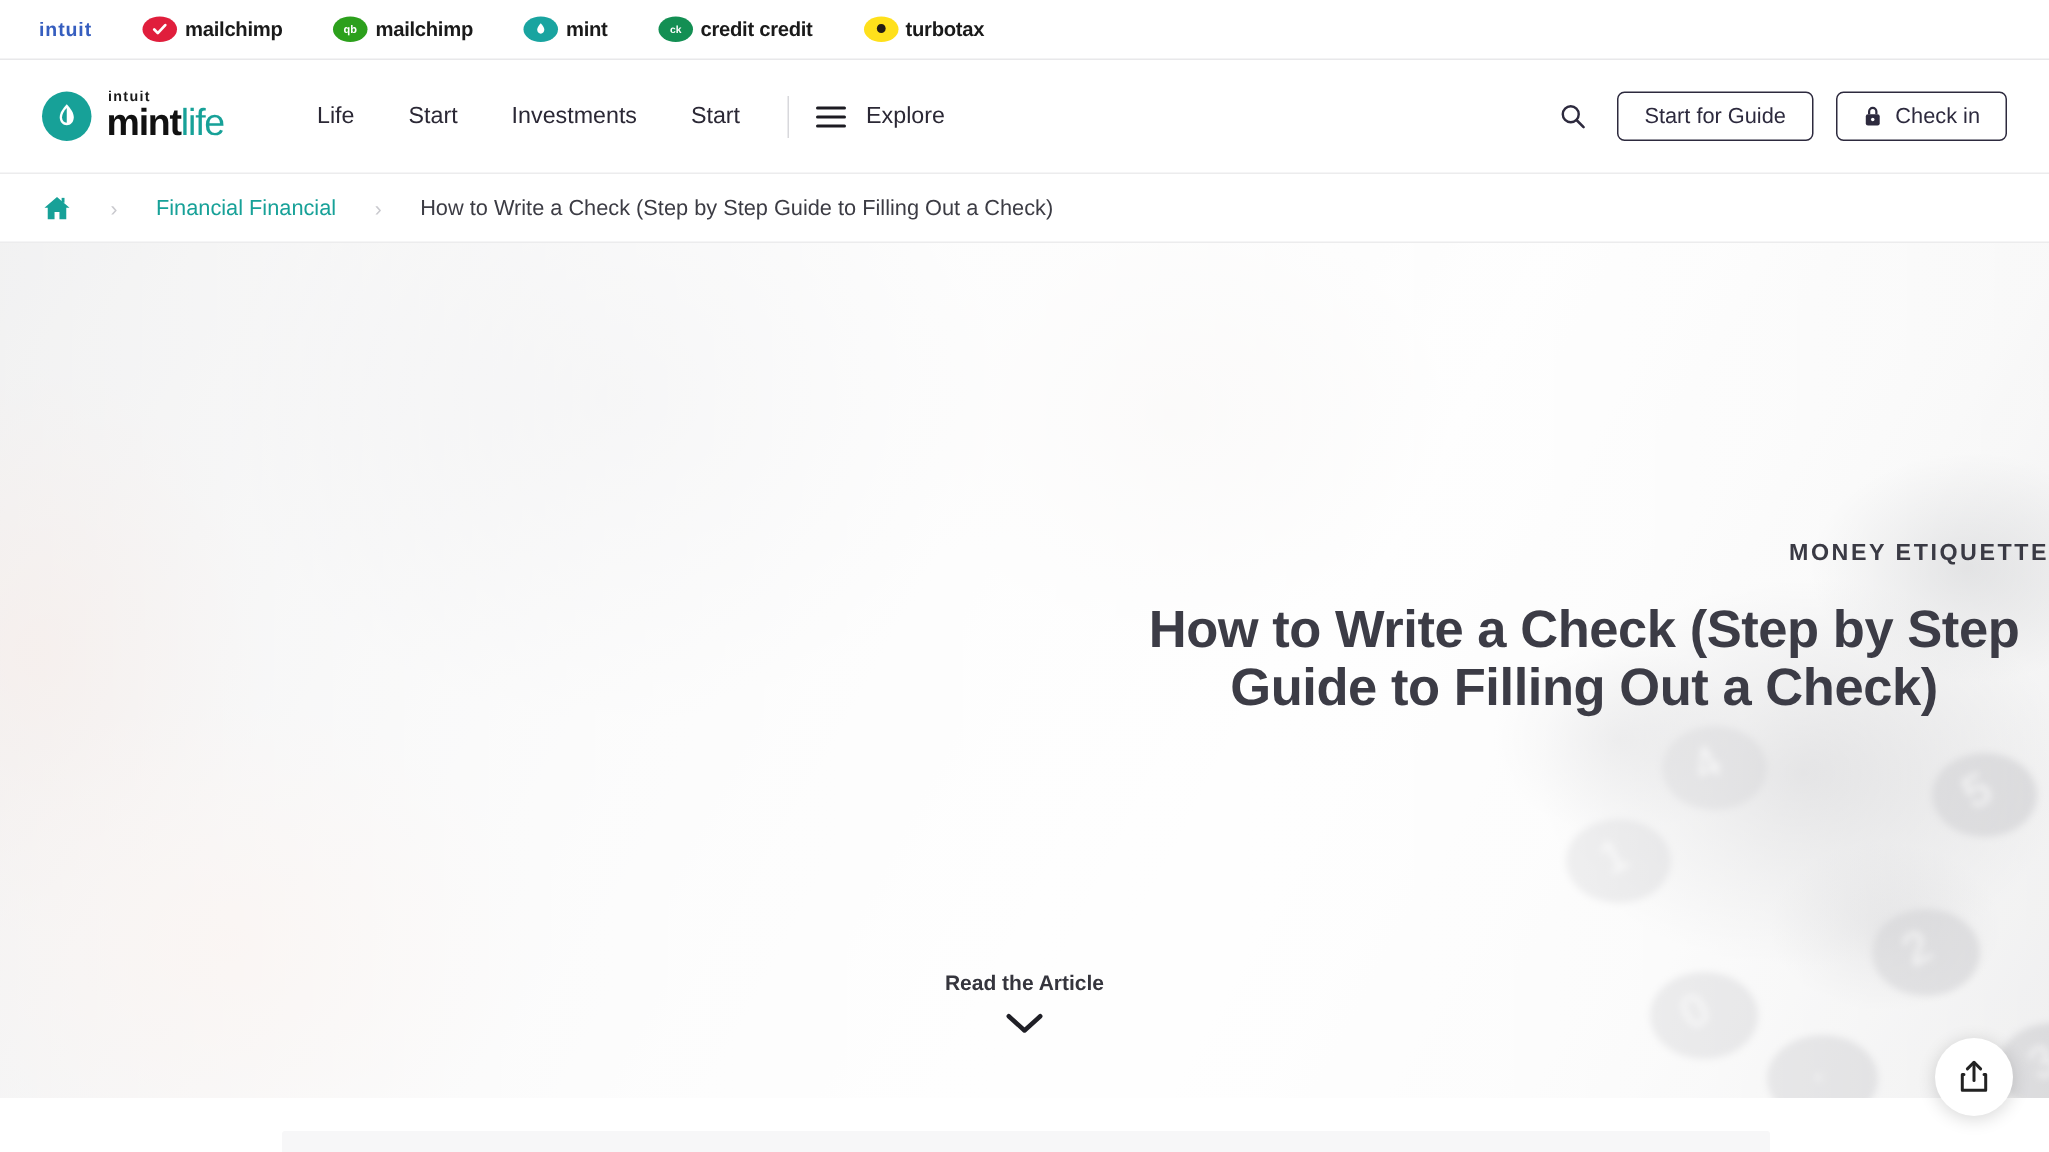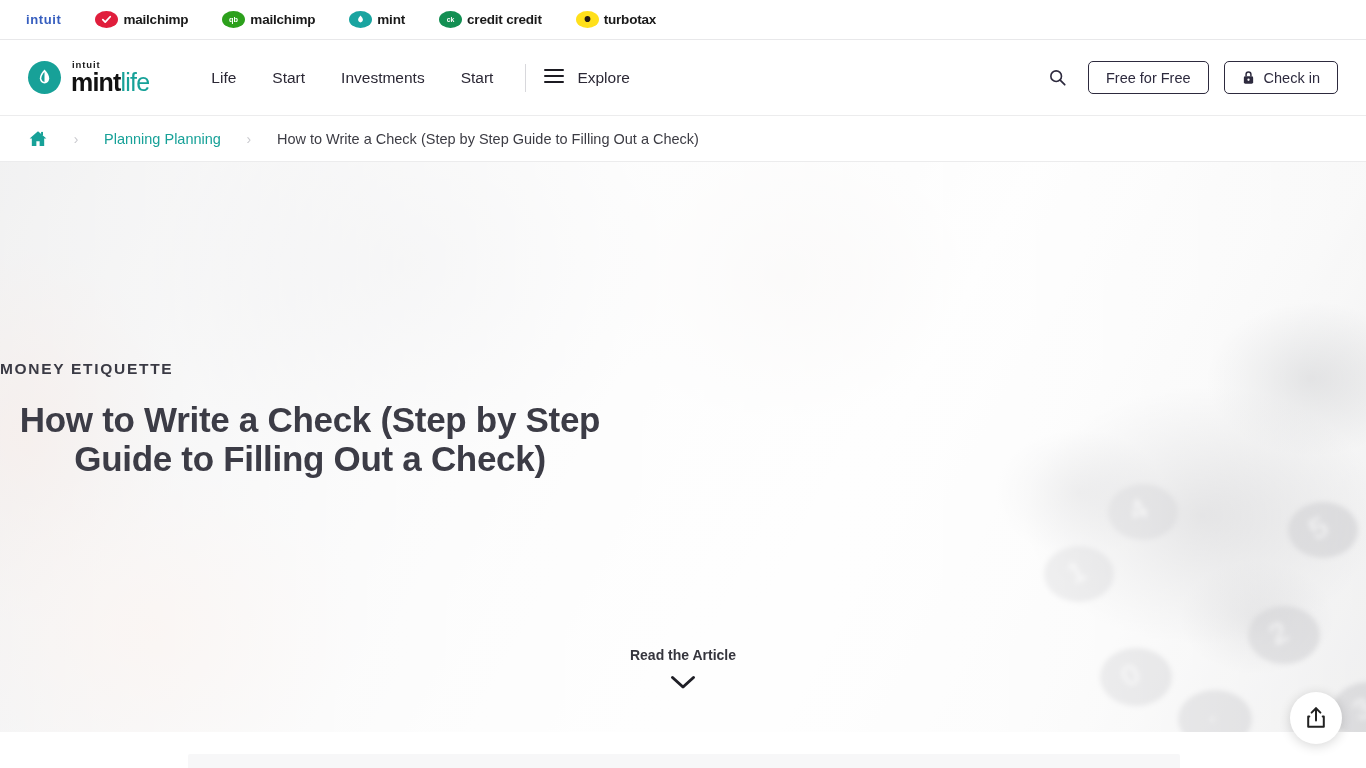--- a/index.html
+++ b/index.html
@@ -107,20 +107,21 @@
     white-space: nowrap;
   }
   .nav-divider {
     width: 1px;
     height: 28px;
     background: #d8d8dc;
     margin: 0 14px;
   }
   .explore {
     display: flex;
+    align-items: center;
     gap: 13px;
     cursor: pointer;
     padding: 6px 4px;
   }
   .hamburger { width: 20px; display: flex; flex-direction: column; gap: 4px; }
   .hamburger span { display: block; height: 2px; background: #1c1b22; border-radius: 1px; }
 
   .header-right {
     margin-left: auto;
     display: flex;
@@ -218,21 +219,21 @@
   .hero-veil {
     position: absolute; inset: 0;
     background: linear-gradient(90deg, rgba(255,255,255,.62) 0%, rgba(255,255,255,.80) 30%, rgba(255,255,255,.86) 50%, rgba(255,255,255,.72) 74%, rgba(255,255,255,.42) 100%);
   }
   .hero-inner {
     position: relative;
     z-index: 5;
     height: 100%;
     display: flex;
     flex-direction: column;
-    align-items: flex-start;
+    align-items: flex-end;
     justify-content: flex-start;
     padding-top: 198px;
   }
   .eyebrow {
     font-size: 15.5px;
     font-weight: bold;
     letter-spacing: 1.7px;
     color: #3a3a44;
     text-transform: uppercase;
     margin: 0 0 22px 0;
@@ -384,21 +385,21 @@
   </nav>
 
   <div class="header-right">
     <button class="icon-btn" aria-label="Search">
       <svg width="19" height="19" viewBox="0 0 20 20" fill="none">
         <circle cx="8.6" cy="8.6" r="5.6" stroke="#2d2a3e" stroke-width="1.7"></circle>
         <line x1="12.8" y1="12.8" x2="17.6" y2="17.6" stroke="#2d2a3e" stroke-width="1.8" stroke-linecap="round"></line>
       </svg>
     </button>
 
-    <button class="btn">Free for Free</button>
+    <button class="btn">Start for Guide</button>
 
     <button class="btn">
       <span style="display:flex">
         <svg width="13" height="15" viewBox="0 0 14 16" fill="none">
           <rect x="2" y="6.6" width="10" height="8" rx="1.6" fill="#2d2a3e"></rect>
           <path d="M4.4 6.6V4.6a2.6 2.6 0 0 1 5.2 0v2" stroke="#2d2a3e" stroke-width="1.6" fill="none"></path>
           <circle cx="7" cy="10.4" r="1.25" fill="#ffffff"></circle>
         </svg>
       </span>
       <span>Check in</span>
@@ -407,21 +408,21 @@
 </div>
 
 <div class="crumbs">
   <span class="crumb-home">
     <svg width="20" height="20" viewBox="0 0 22 22">
       <path d="M11 2.6 1.8 10.4h2.4v8.4h5v-5.2h3.6v5.2h5v-8.4h2.4L11 2.6Z" fill="#17a198"></path>
       <rect x="14.4" y="3.2" width="2.1" height="3.6" fill="#17a198"></rect>
     </svg>
   </span>
   <span class="crumb-sep">›</span>
-  <span class="crumb-link">Planning Planning</span>
+  <span class="crumb-link">Financial Financial</span>
   <span class="crumb-sep">›</span>
   <span class="crumb-current">How to Write a Check (Step by Step Guide to Filling Out a Check)</span>
 </div>
 
 <div class="hero">
   <div class="hero-photo">
 
     <div class="k" style="left:1108px; top:322px; width:70px; height:56px;">
         <span class="kglyph" style="left:22px; top:9px; transform:rotate(-28deg)">4</span>
       </div>

